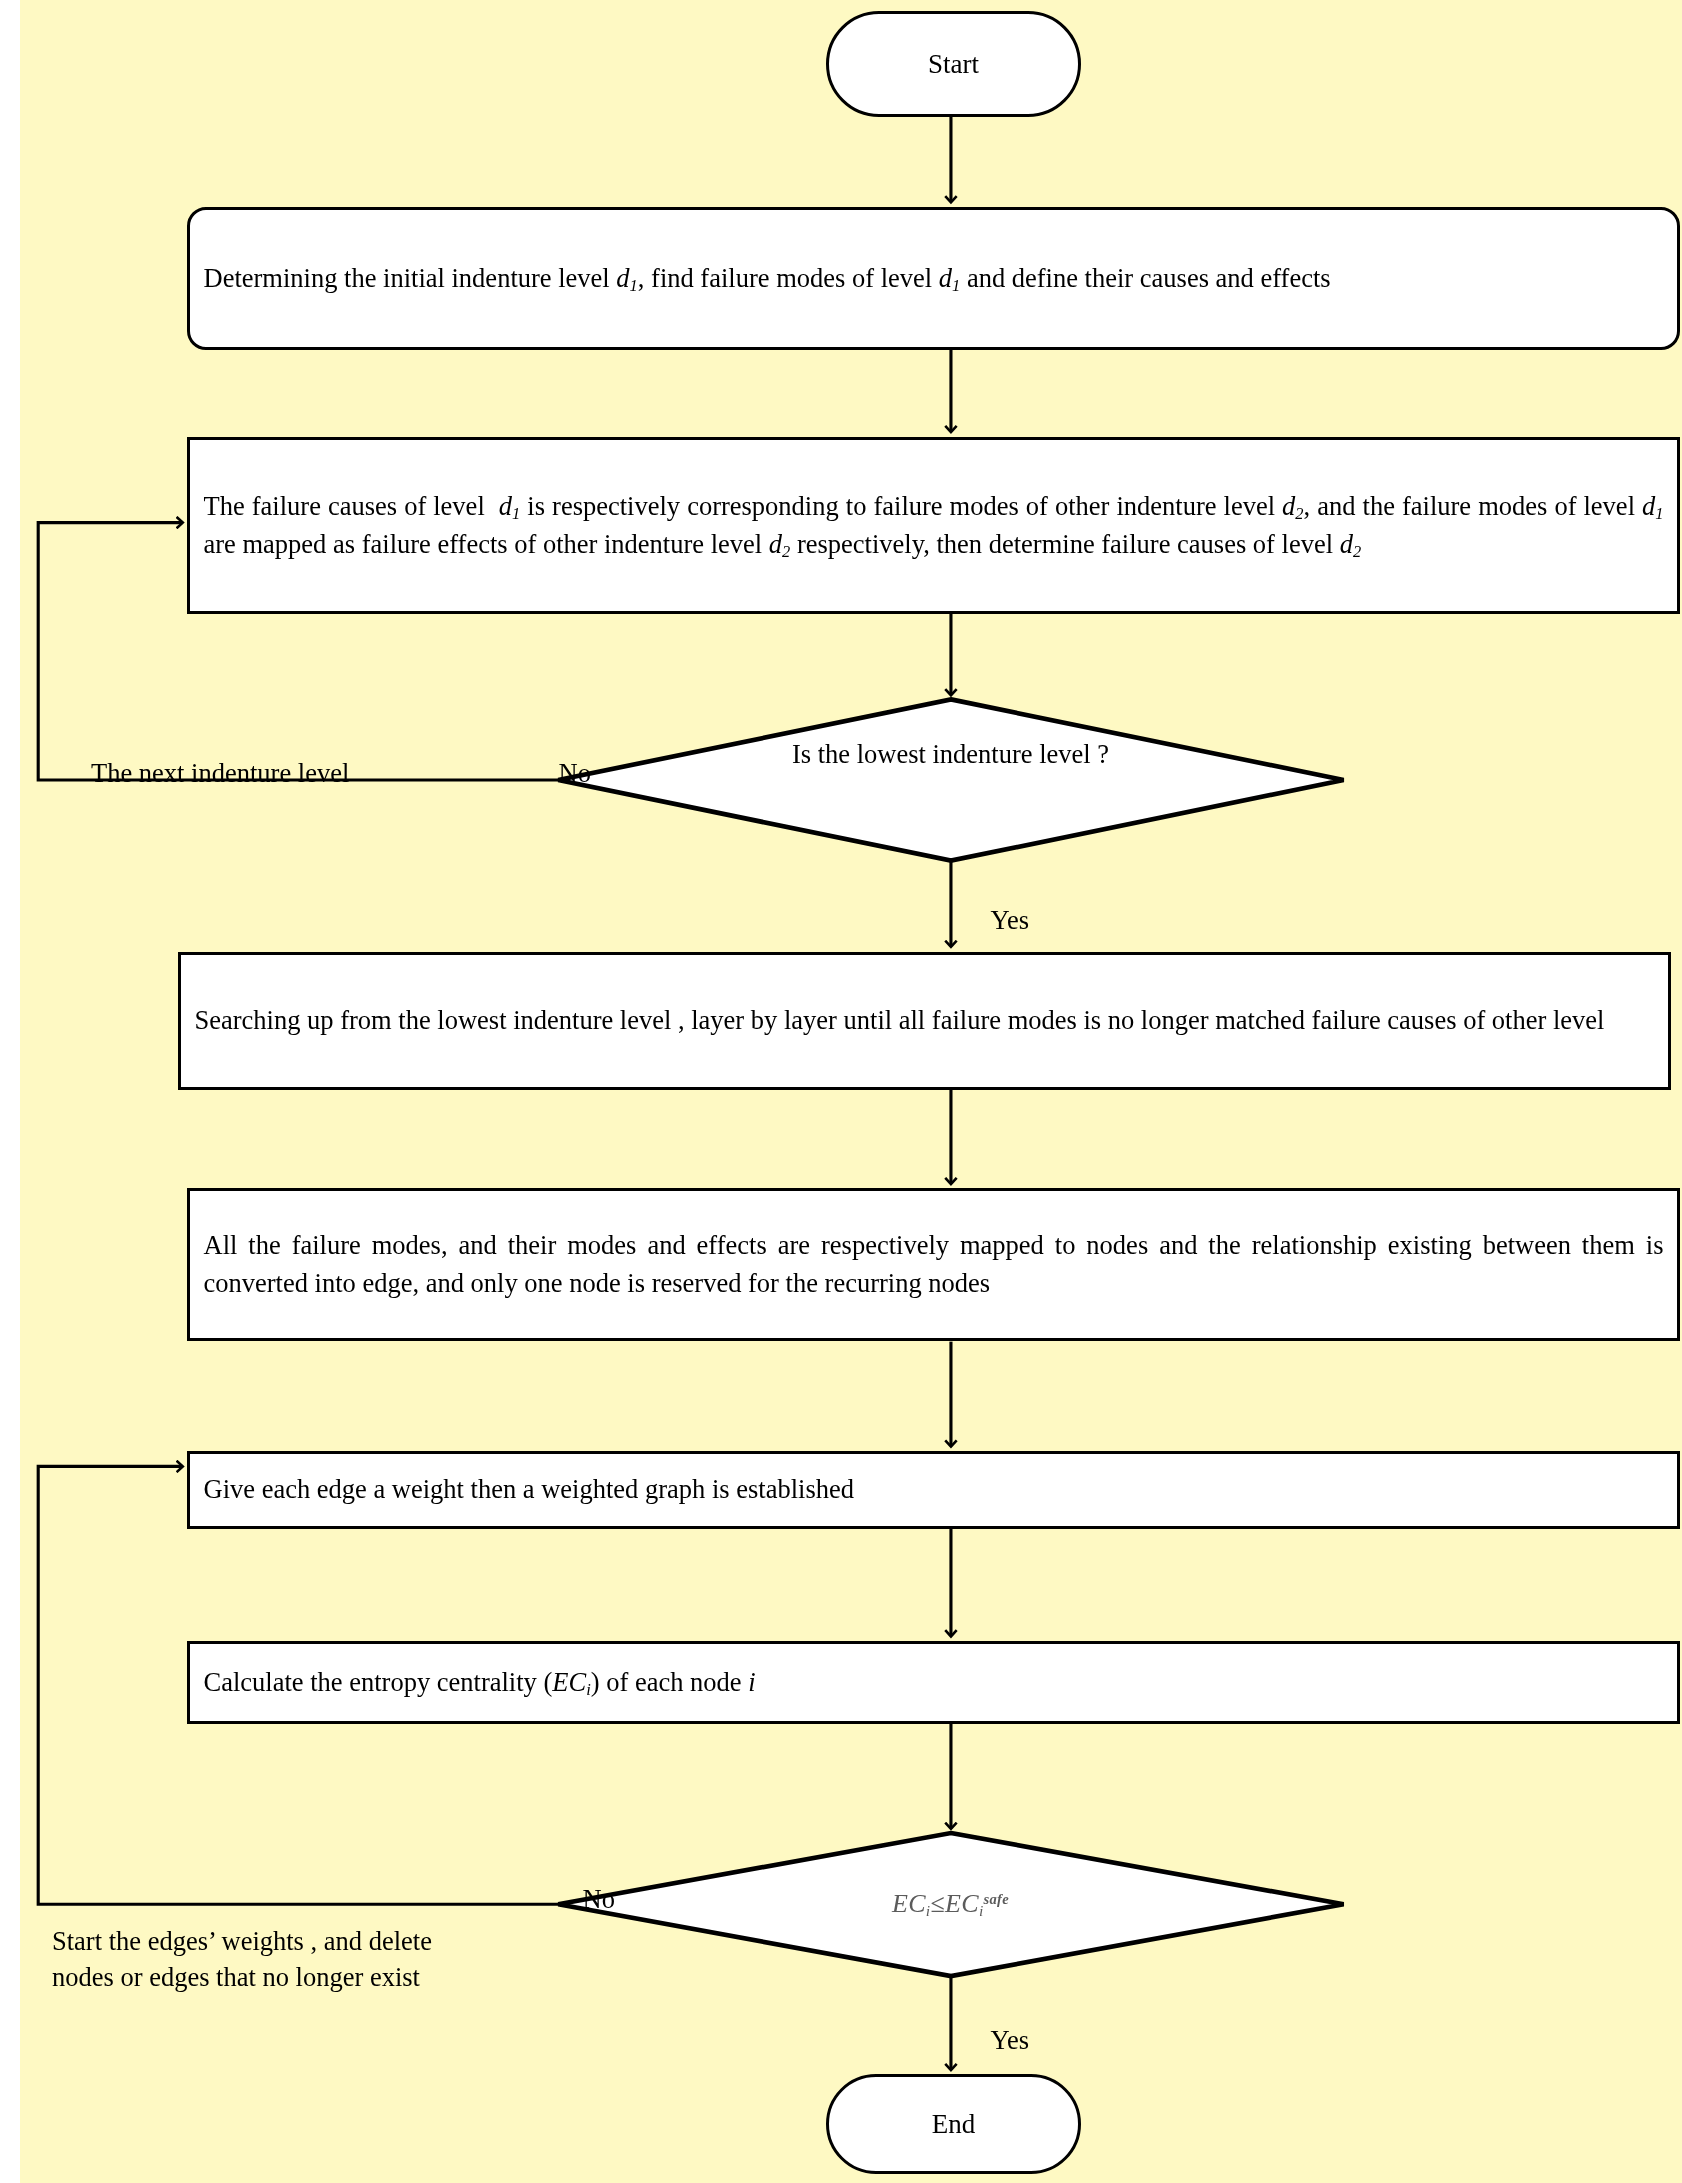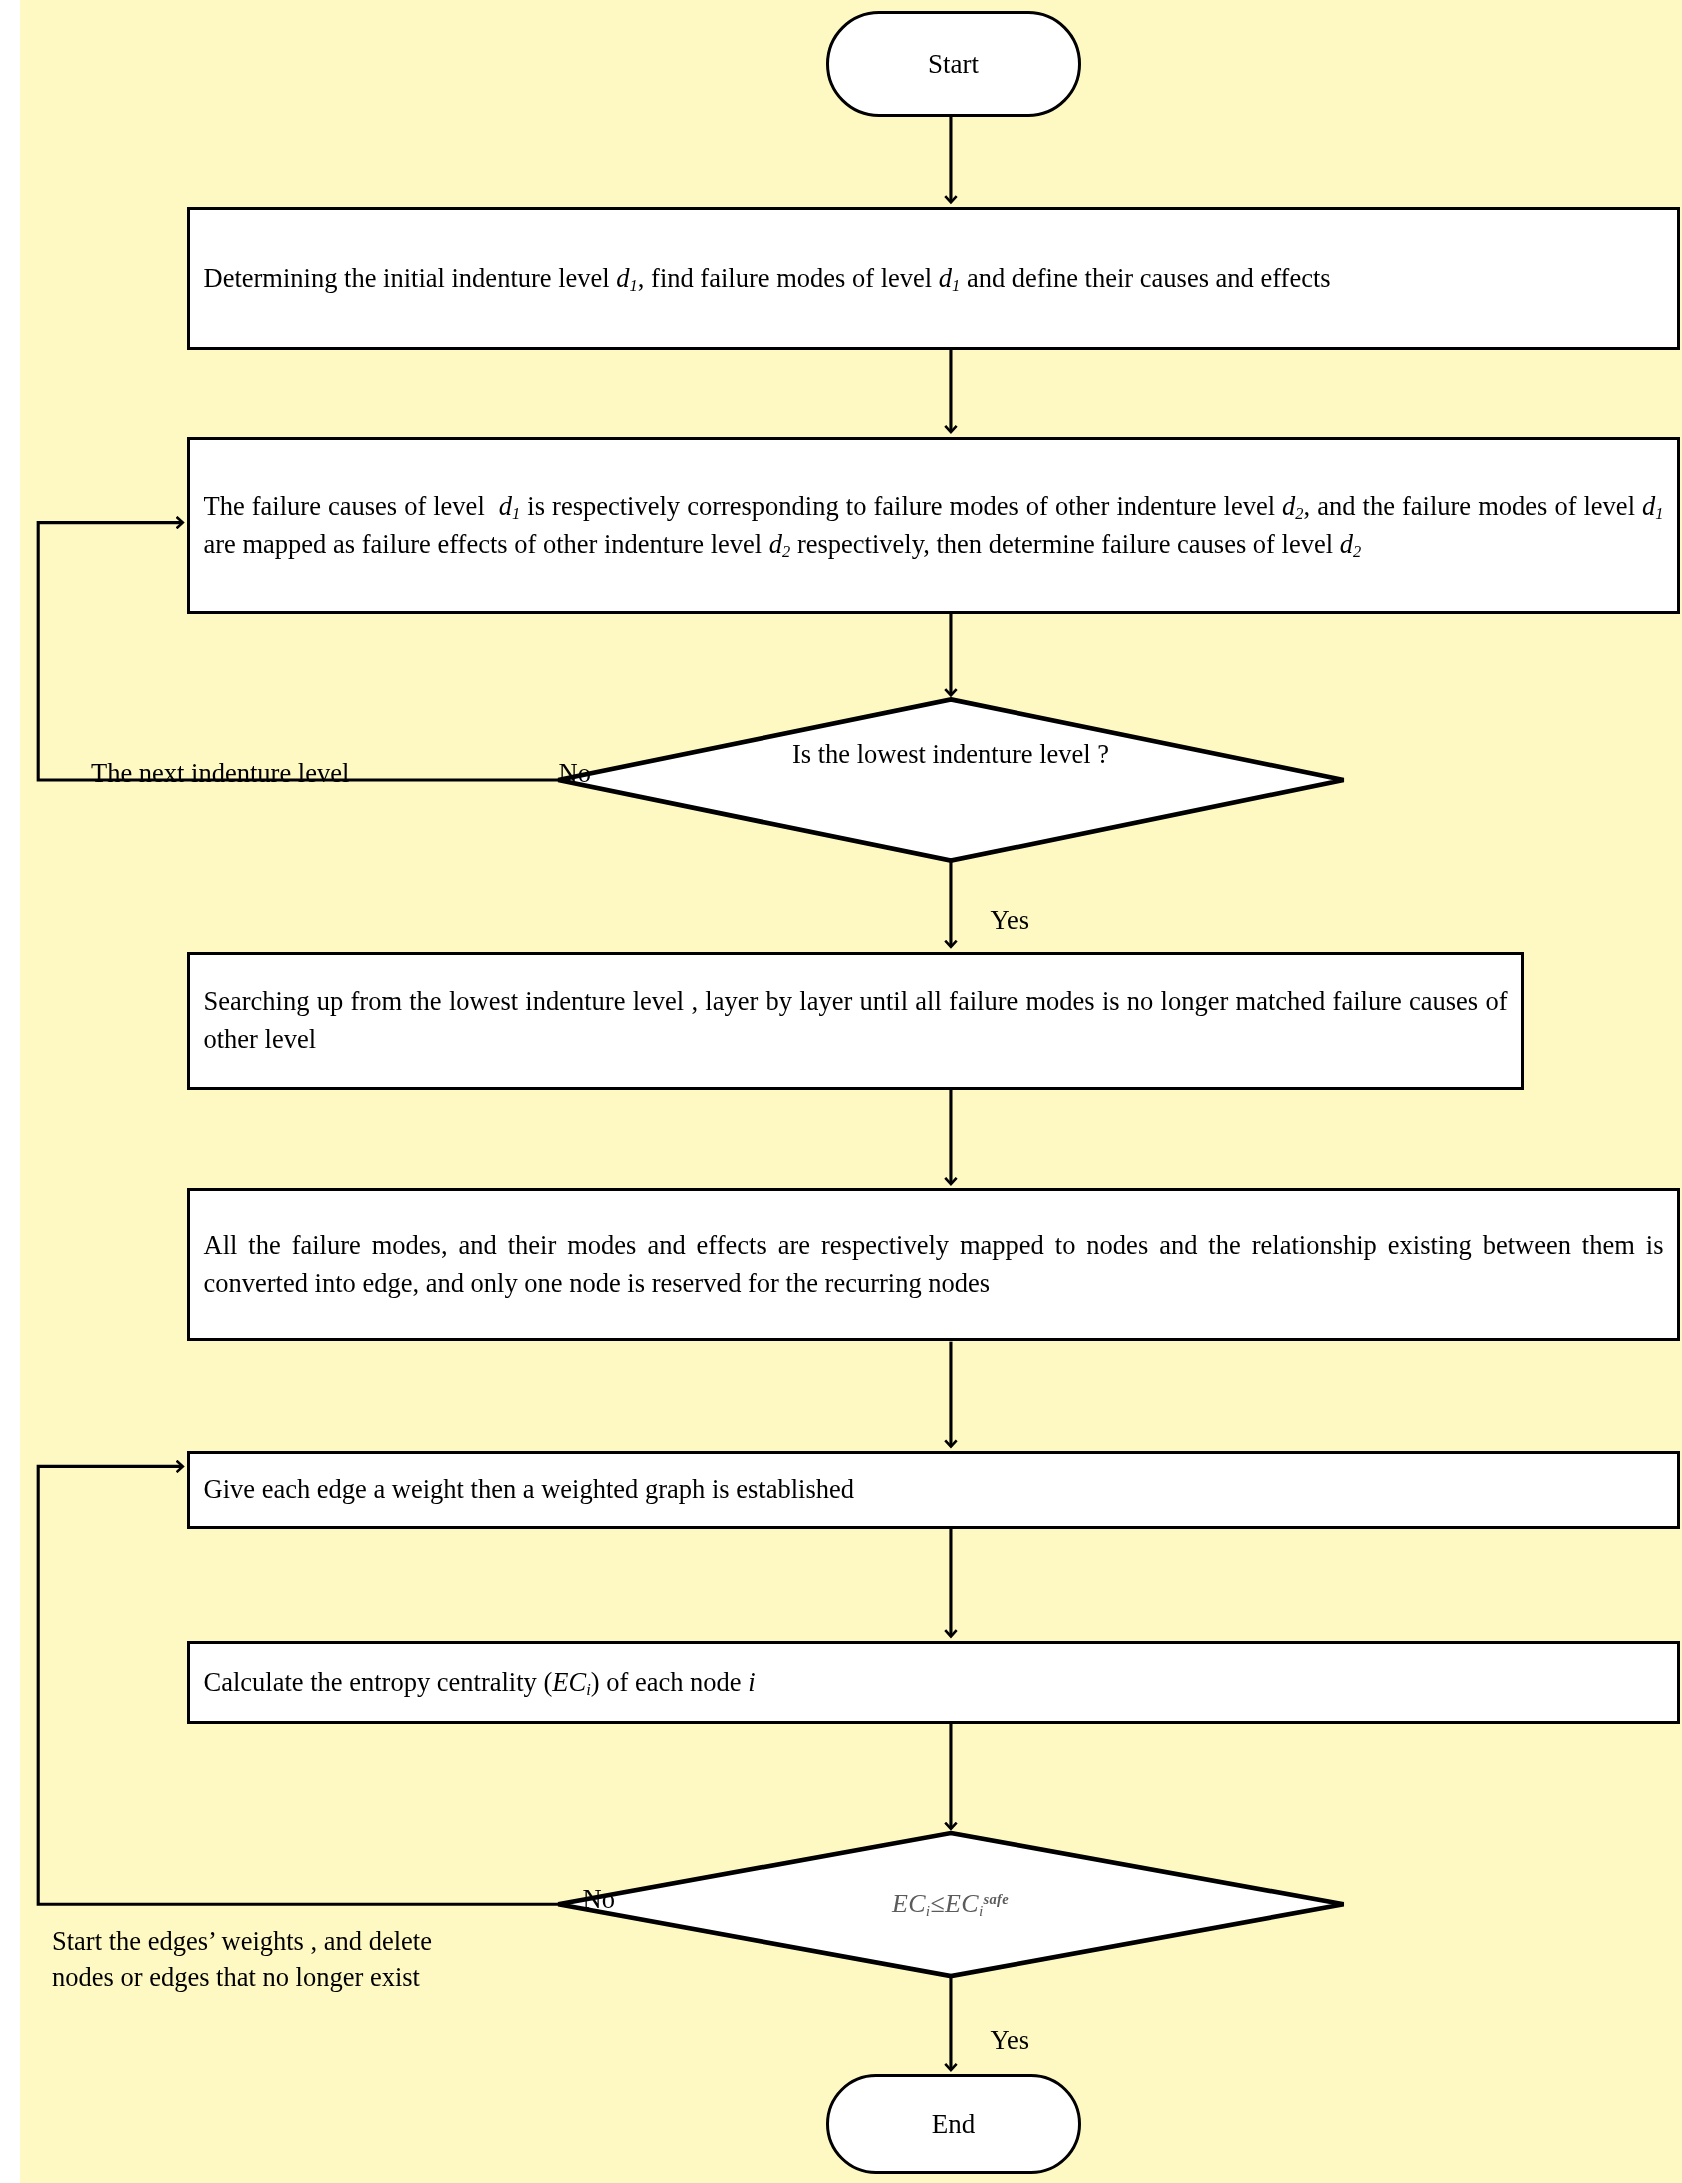--- a/index.html
+++ b/index.html
@@ -94,33 +94,33 @@
     </g>
 
     <polygon points="1790,1345 2545,1500 1790,1655 1035,1500" fill="#fff" stroke="#000" stroke-width="9"></polygon>
     <polygon points="1790,3525 2545,3662 1790,3800 1035,3662" fill="#fff" stroke="#000" stroke-width="9"></polygon>
   </svg>
 
   <div class="node terminal" style="left:806px;top:11.4px;width:255px;height:106px;">
     <span class="lbl">Start</span>
   </div>
 
-  <div class="node process" style="left:167px;top:207px;width:1493px;height:143px;">
+  <div class="node process" style="left:167px;top:207px;width:1493px;height:143px;border-radius:19px;">
     <div class="lbl">Determining the initial indenture level <span class="ital">d</span><sub>1</sub>, find failure modes of level <span class="ital">d</span><sub>1</sub> and define their causes and effects</div>
   </div>
 
   <div class="node process" style="left:167px;top:437px;width:1493px;height:177px;">
     <div class="lbl">The failure causes of level&nbsp; <span class="ital">d</span><sub>1</sub> is respectively corresponding to failure modes of other indenture level <span class="ital">d</span><sub>2</sub>, and the failure modes of level <span class="ital">d</span><sub>1</sub> are mapped as failure effects of other indenture level <span class="ital">d</span><sub>2</sub> respectively, then determine failure causes of level <span class="ital">d</span><sub>2</sub></div>
   </div>
 
   <div class="dlabel" style="left:538px;top:723px;width:785px;height:62px;">
     <span class="lbl">Is the lowest indenture level ?</span>
   </div>
 
-  <div class="node process" style="left:167px;top:952px;width:1337px;height:138px;align-items:center;">
+  <div class="node process" style="left:158px;top:952px;width:1493px;height:138px;align-items:center;">
     <div class="lbl">Searching up from the lowest indenture level , layer by layer until all failure modes is no longer matched failure causes of other level</div>
   </div>
 
   <div class="node process" style="left:167px;top:1188px;width:1493px;height:153px;">
     <div class="lbl">All the failure modes, and their modes and effects are respectively mapped to nodes and the relationship existing between them is converted into edge, and only one node is reserved for the recurring nodes</div>
   </div>
 
   <div class="node process single" style="left:167px;top:1451px;width:1493px;height:78px;">
     <div class="lbl">Give each edge a weight  then a weighted graph is established</div>
   </div>

